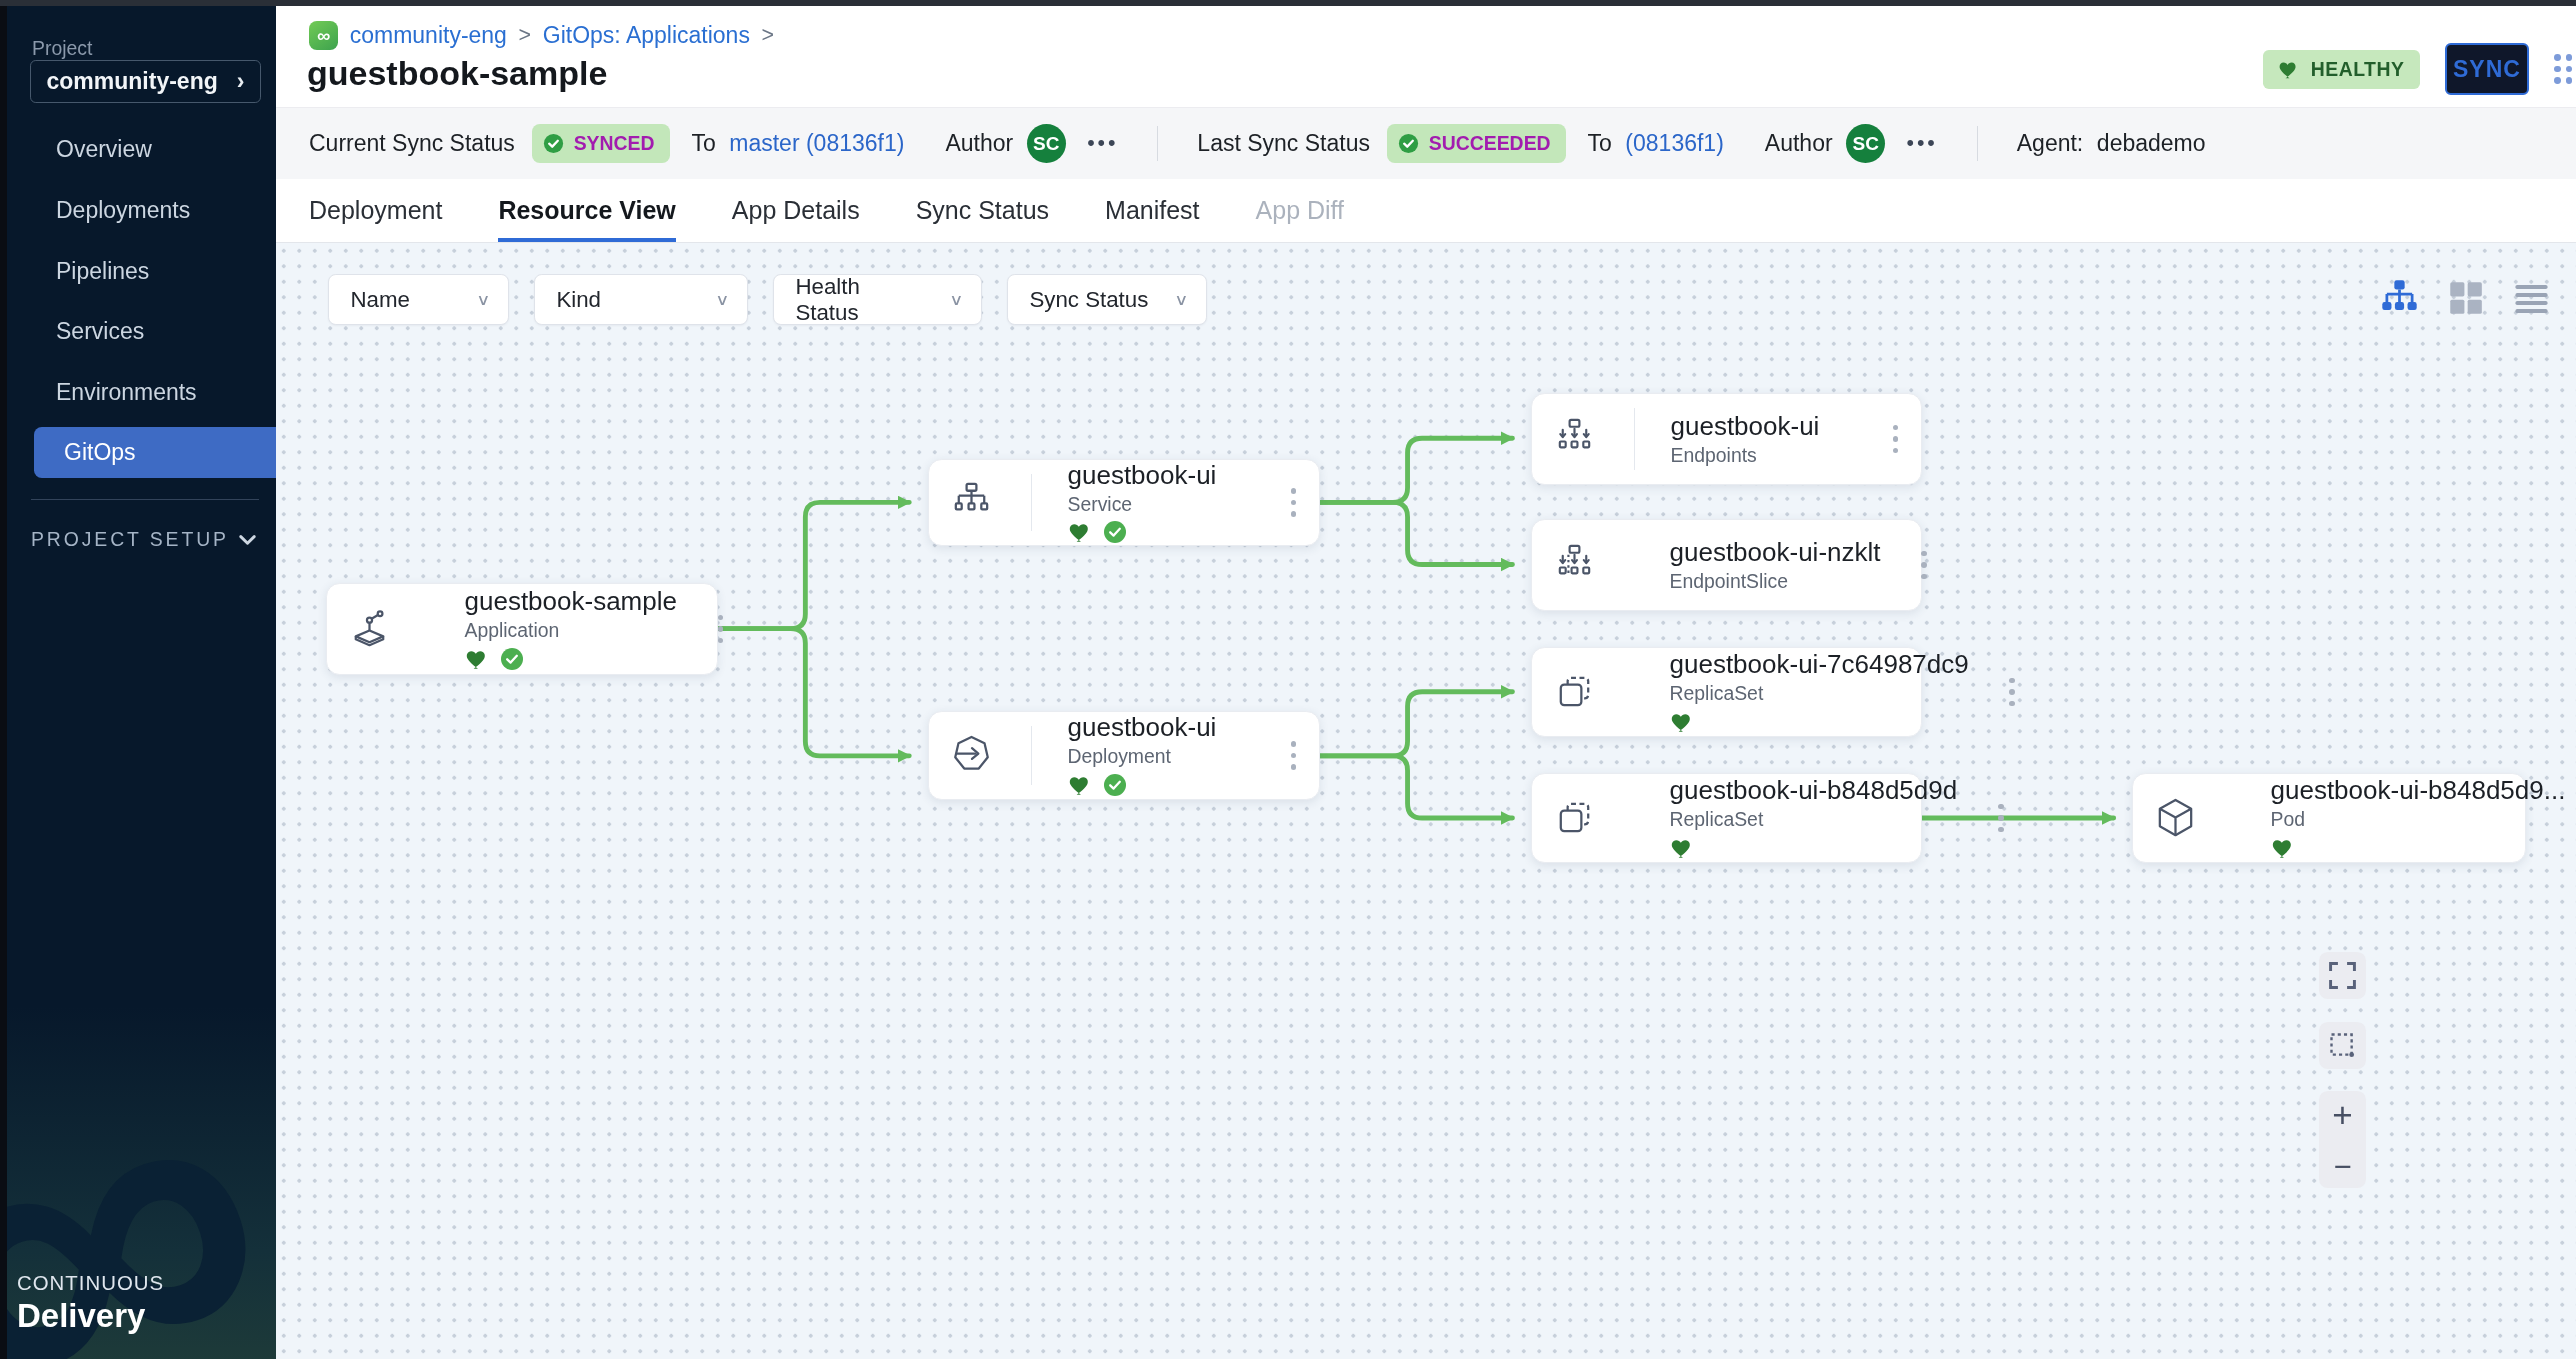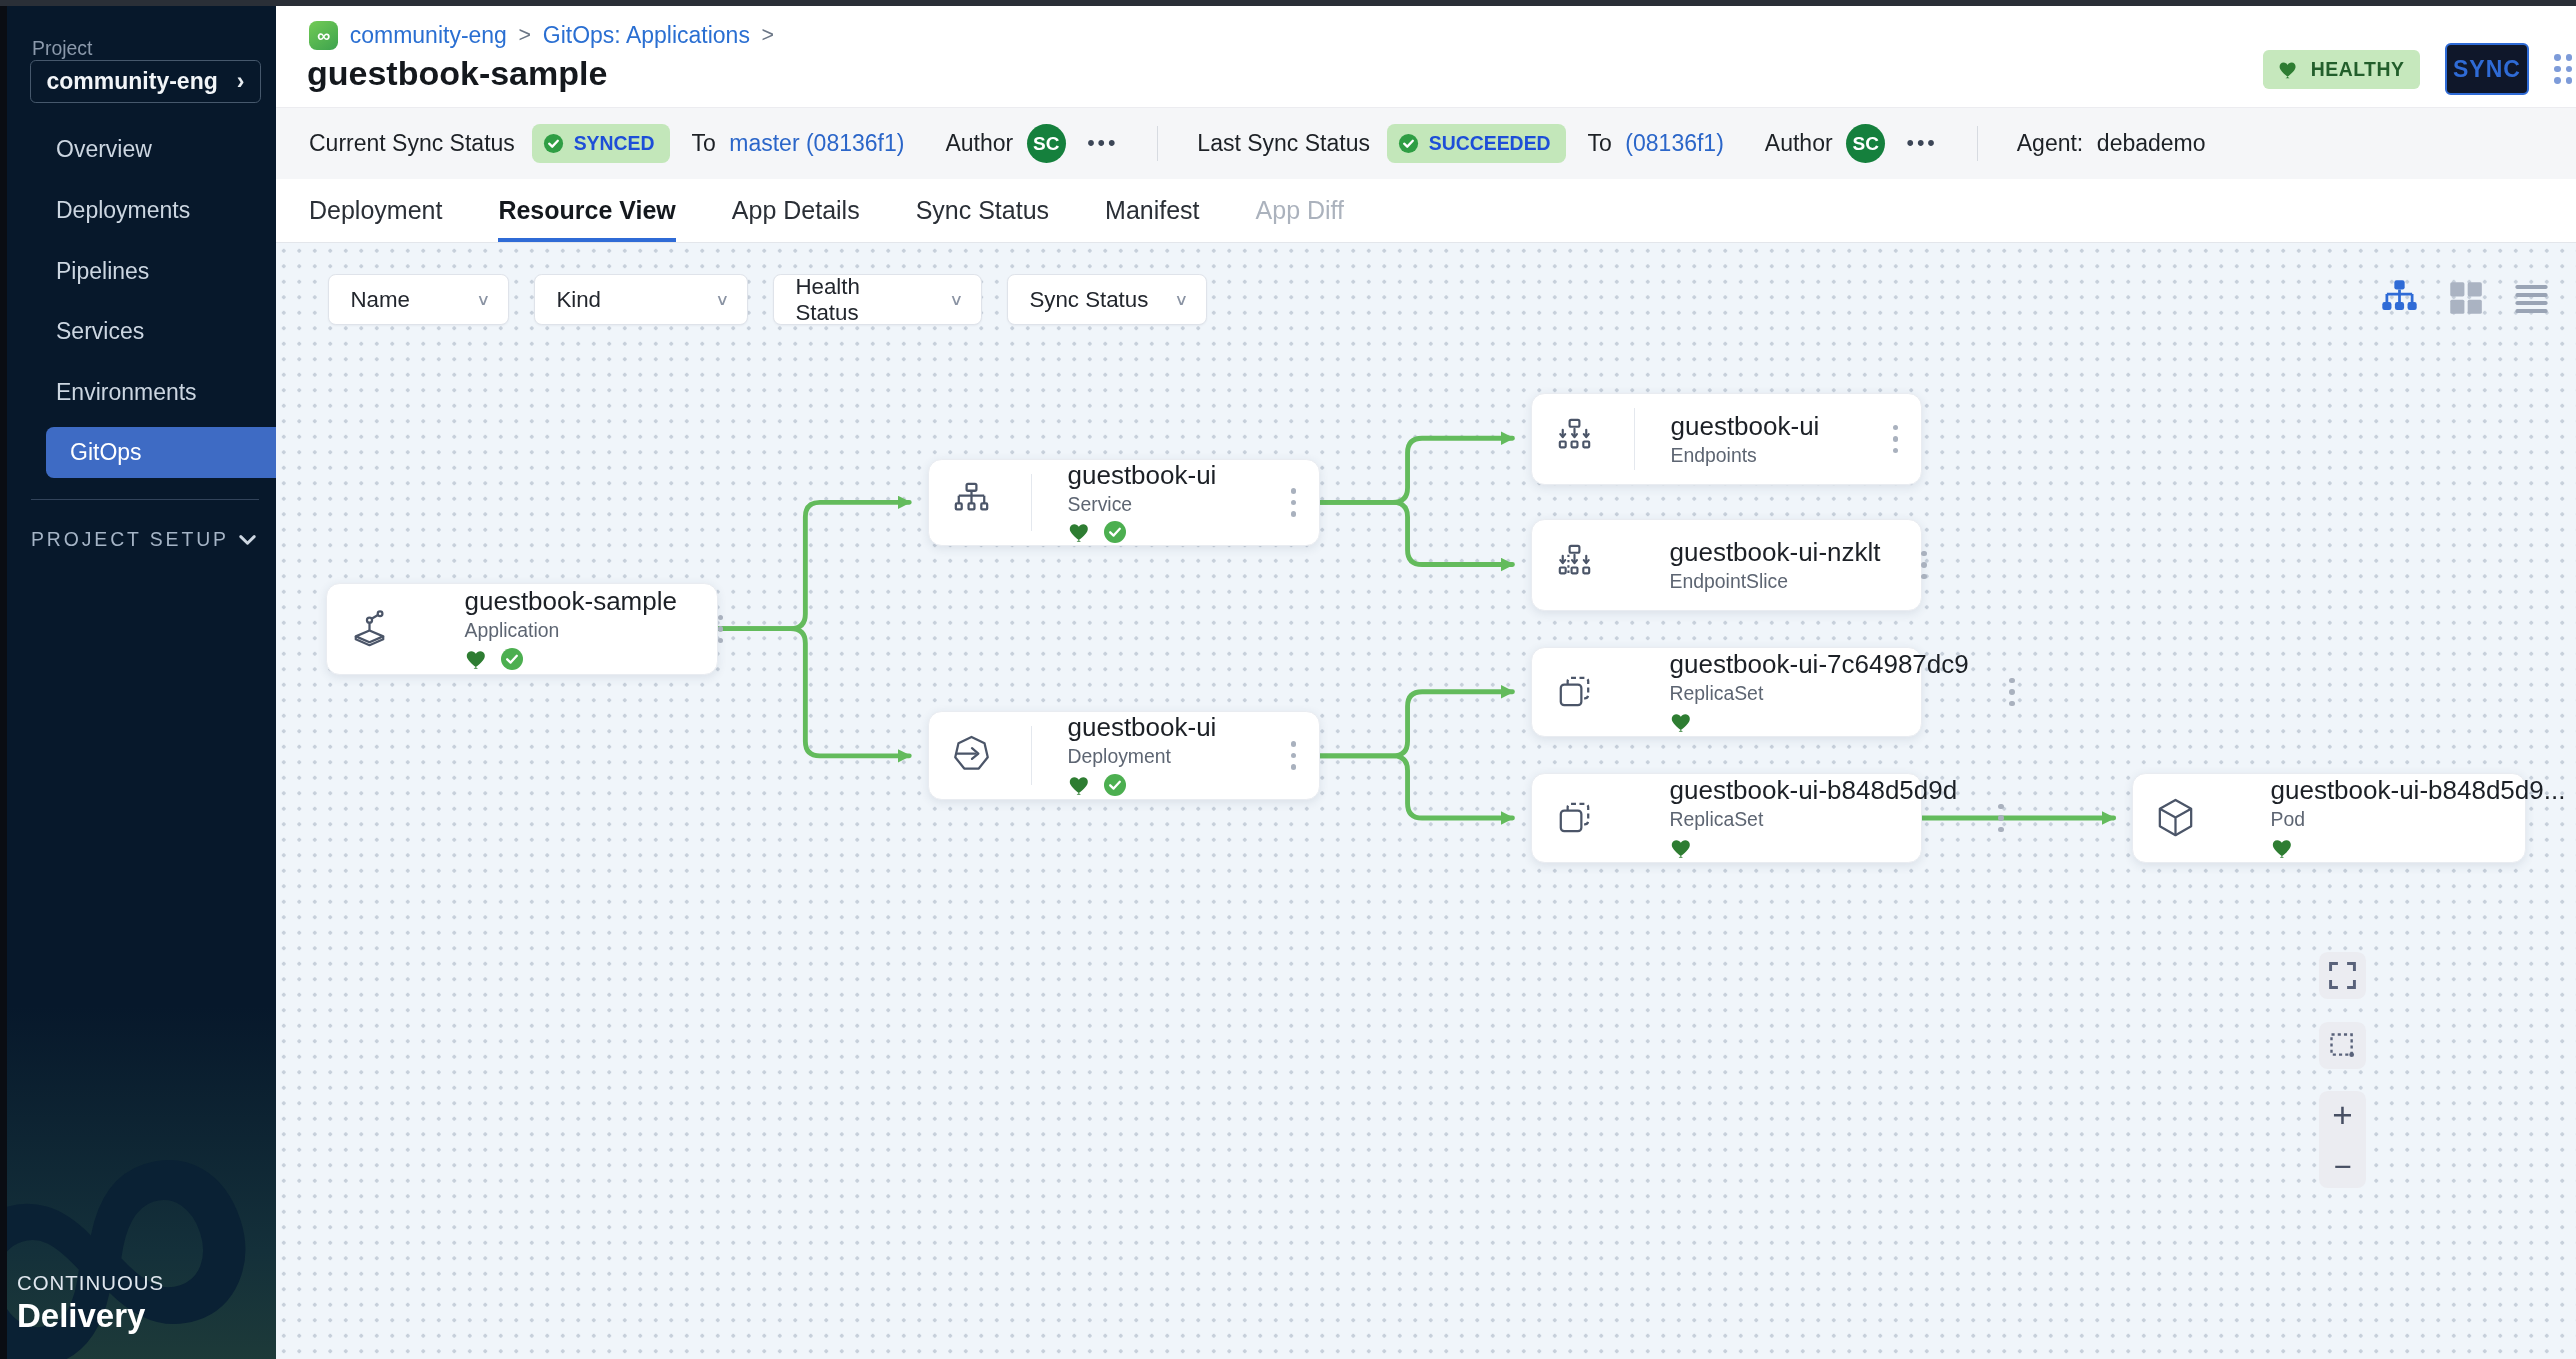--- a/index.html
+++ b/index.html
@@ -14,21 +14,21 @@
     background:linear-gradient(180deg,#07182b 0%,#07182b 74%,#14303a 92%,#1d3a39 100%);
     border-left:7.8px solid #0a0d13; overflow:hidden; z-index:10; }
   .proj-label { position:absolute; left:25px; top:37px; font-size:19.4px; color:#8b99ab; }
   .proj-select { position:absolute; left:23px; top:60px; width:231px; height:43px;
     border:1.5px solid #46586c; border-radius:5.8px; display:flex; align-items:center;
     justify-content:space-between; padding:0 15.5px; cursor:pointer; }
   .proj-select .val { color:#f2f5f8; font-size:23px; font-weight:700; }
   .proj-select .chev { color:#e8edf2; font-size:23px; font-weight:700; }
   .nav-item { position:absolute; left:0; width:276px; height:51px; display:flex; align-items:center;
     padding-left:49px; color:#ccd6e1; font-size:23px; cursor:pointer; }
-  .nav-item.active { background:#3e6bc4; color:#ffffff; left:39px; width:252px; padding-left:24px;
+  .nav-item.active { background:#3e6bc4; color:#ffffff; left:27px; width:252px; padding-left:30px;
     border-radius:7.8px 0 0 7.8px; }
   .side-divider { position:absolute; left:24px; top:499px; width:228px; height:1px; background:#32435a; }
   .side-section { position:absolute; left:24px; top:528px; width:228px; display:flex; align-items:center;
     justify-content:space-between; color:#a5b4c6; font-size:19.4px; letter-spacing:2.9px; cursor:pointer; }
   .side-section svg { flex:0 0 auto; }
   .watermark { position:absolute; left:-78px; bottom:-107px; font-size:457px; font-weight:700;
     color:#0a2134; transform:rotate(-18deg); line-height:1; user-select:none; }
   .brand { position:absolute; left:10px; bottom:25px; }
   .brand .b-top { font-size:20.4px; color:#dfe6ee; letter-spacing:1px; }
   .brand .b-bottom { font-size:33px; font-weight:700; color:#ffffff; margin-top:1.9px; }
@@ -50,21 +50,21 @@
     justify-content:center; cursor:pointer; }
   .hdr-kebab { display:grid; grid-template-columns:6.8px 6.8px; gap:4.9px; margin-right:-21.4px; cursor:pointer; }
   .hdr-kebab i { width:6.8px; height:6.8px; border-radius:50%; background:#7d9bd9; }
 
   
   .statusbar { position:absolute; left:276px; top:107px; width:2300px; height:72px; background:#f5f6f8;
     border-top:1px solid #ececf0; display:flex; align-items:center; padding-left:33px; font-size:23px;
     color:#1d2126; z-index:5; }
   .sb-label { white-space:nowrap; }
   .sb-badge { display:flex; align-items:center; gap:8.7px; background:#c3e7ba; border-radius:7.8px;
-    height:39px; padding:0 15.5px 0 9.7px; color:#1d4ed8; font-size:19.4px; font-weight:700; margin:0 21.4px 0 17.5px; }
+    height:39px; padding:0 15.5px 0 9.7px; color:#a21caf; font-size:19.4px; font-weight:700; margin:0 21.4px 0 17.5px; }
   .sb-to { color:#1d2126; margin-right:13.6px; }
   .sb-link { color:#2b66c9; font-weight:400; cursor:pointer; white-space:nowrap;text-align:center; }
   .sb-author { margin:0 13.6px 0 41px; }
   .avatar { width:39px; height:39px; border-radius:50%; background:#15803d; color:#fff; font-size:19px;
     font-weight:700; display:flex; align-items:center; justify-content:center; }
   .sb-dots { color:#3c4657; font-size:21.4px; letter-spacing:2.9px; margin-left:21.4px; cursor:pointer; }
   .sb-div { width:1px; height:35px; background:#d7dbe1; margin:0 39px; }
   .sb-agent-label { font-weight:400; margin-right:13.6px; }
   .sb-agent-val { font-weight:400; }
 

